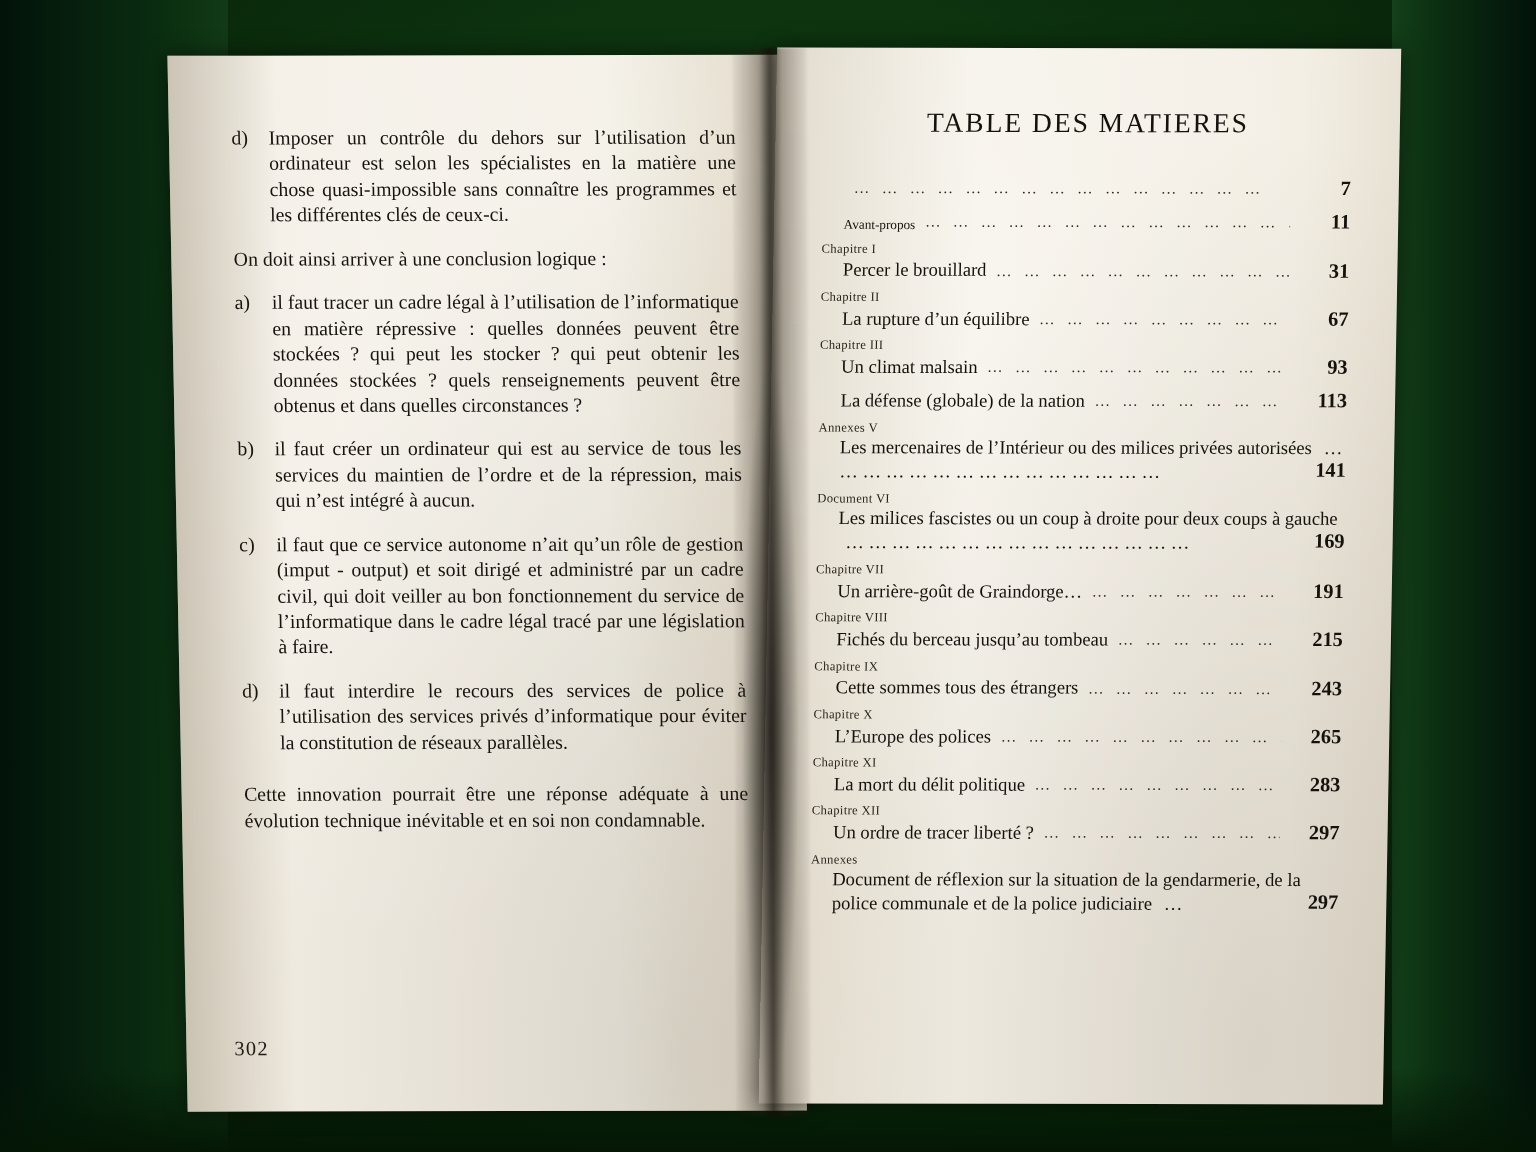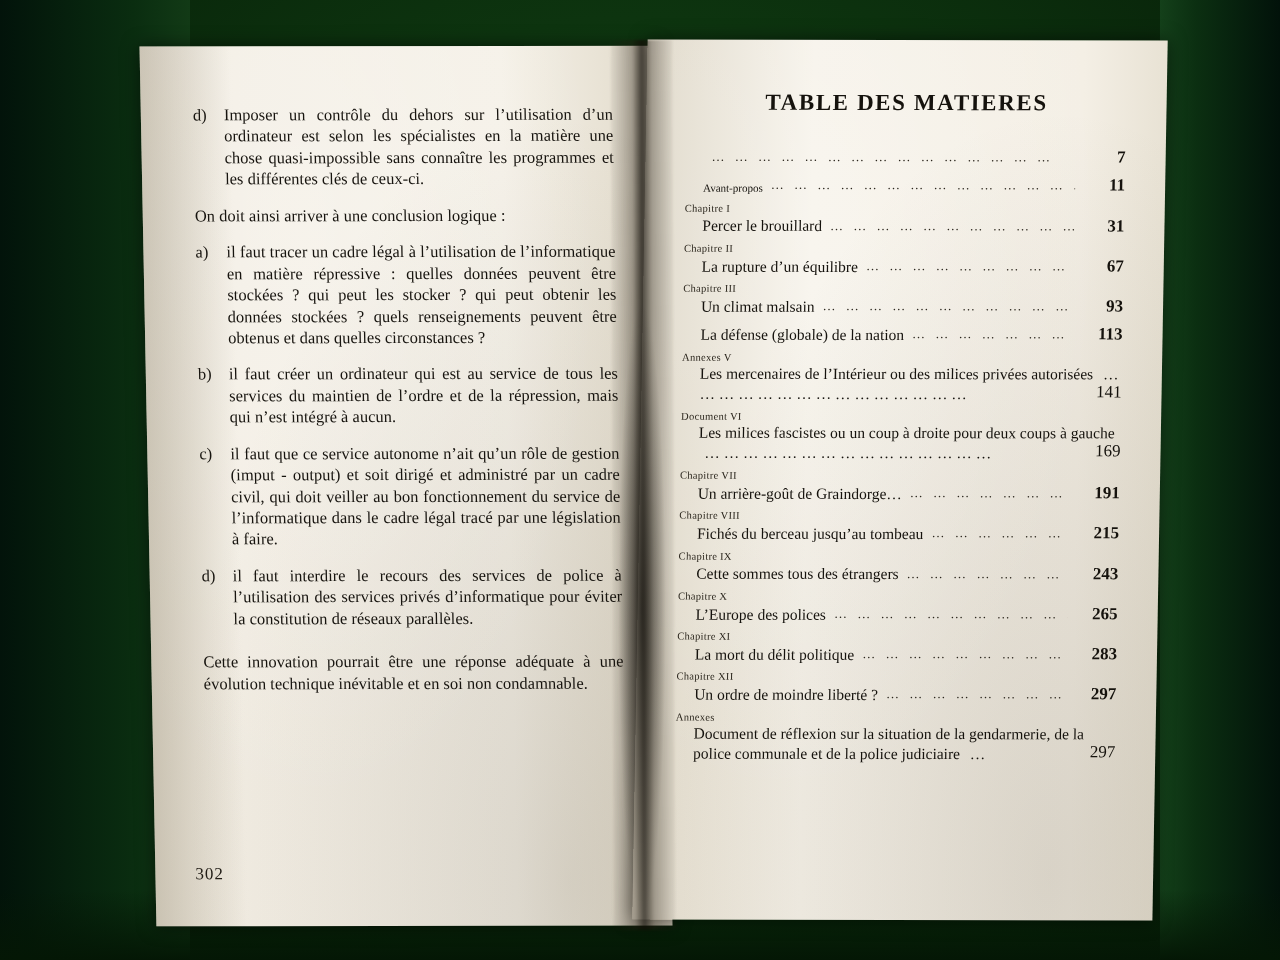--- a/index.html
+++ b/index.html
@@ -153,21 +153,21 @@
     left: 40px;
     top: 50px;
     width: 440px;
     color: #15120d;
   }
   .toc-title {
     font-size: 23px;
     letter-spacing: 1.6px;
     text-align: center;
     margin: 0 0 30px 0;
-    font-weight: 700;
+    font-weight: 400;
   }
   .toc-entry {
     margin-bottom: 7px;
   }
   .toc-chap {
     font-size: 10.5px;
     letter-spacing: 0.3px;
     color: #2a251c;
     margin-bottom: 1px;
   }
@@ -199,21 +199,21 @@
     font-weight: 600;
   }
   .toc-entry.two {
     position: relative;
   }
   .toc-entry.two .pno {
     position: absolute;
     right: 0;
     bottom: 1px;
     font-size: 17px;
-    font-weight: 400;
+    font-weight: 700;
   }
 
   
   .annexe-body {
     padding-left: 18px;
     font-size: 15.5px;
     line-height: 1.3;
     position: relative;
   }
 
@@ -389,21 +389,21 @@
           <div class="toc-row">
             <span class="label">La mort du délit politique</span>
             <span class="dots">…   …   …   …   …   …   …   …   …   …   …   …   …   …   …</span>
             <span class="pageno">283</span>
           </div>
         </div>
 
         <div class="toc-entry">
           <div class="toc-chap">Chapitre XII</div>
           <div class="toc-row">
-            <span class="label">Un ordre de moindre liberté ?</span>
+            <span class="label">Un ordre de tracer liberté ?</span>
             <span class="dots">…   …   …   …   …   …   …   …   …   …   …   …   …   …   …</span>
             <span class="pageno">297</span>
           </div>
         </div>
 
         <div class="toc-entry two" style="margin-top:2px">
           <div class="toc-chap">Annexes</div>
           <div class="annexe-body">
             <span>Document de réflexion sur la situation de la gendarmerie, de la police communale et de la police judiciaire</span>
             <span class="dots" style="display:inline; margin-left:6px">…</span>

